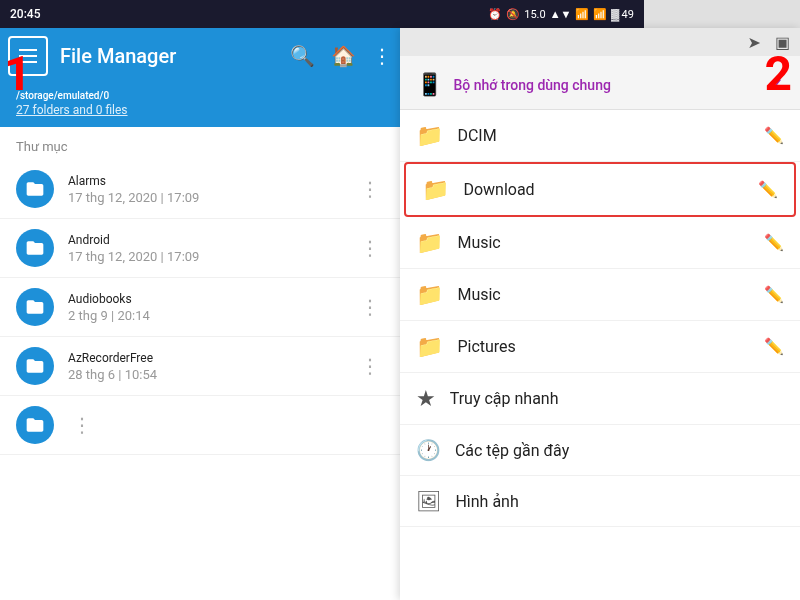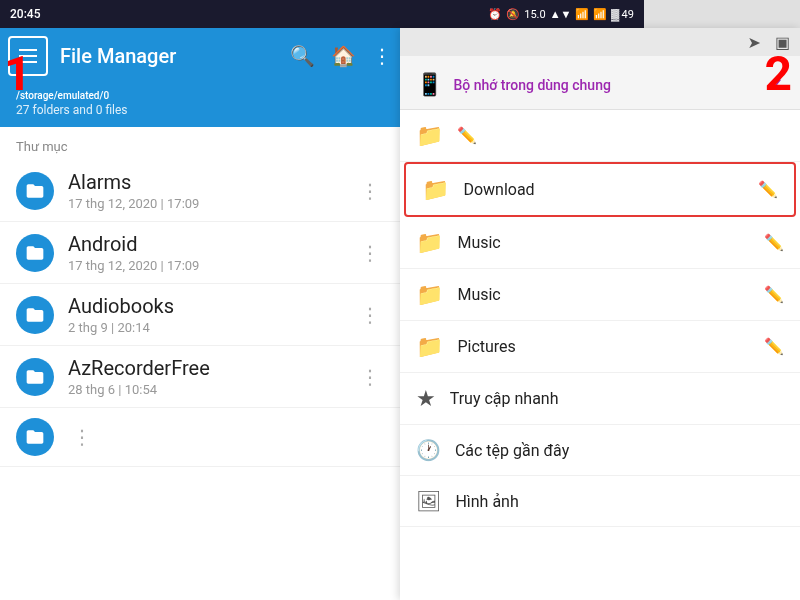--- a/index.html
+++ b/index.html
@@ -114,20 +114,21 @@
     }
     .path-text {
       color: white;
       font-size: 10px;
       font-weight: 500;
     }
     .path-subtitle {
       color: rgba(255,255,255,0.85);
       font-size: 12px;
       margin-top: 2px;
+      text-decoration: underline;
     }
 
     
     .section-header {
       padding: 12px 0 6px 16px;
       color: #888;
       font-size: 13px;
     }
 
     
@@ -155,21 +156,21 @@
     }
     .file-icon-circle svg {
       width: 20px;
       height: 20px;
       fill: white;
     }
     .file-info {
       flex: 1;
     }
     .file-name {
-      font-size: 20px;
+      font-size: 12px;
       color: #222;
       font-weight: 400;
     }
     .file-date {
       font-size: 13px;
       color: #999;
       margin-top: 2px;
     }
     .file-more {
       color: #aaa;
@@ -412,20 +413,21 @@
           <span class="phone-icon">📱</span>
           <span class="drawer-storage-label">Bộ nhớ trong dùng chung</span>
         </div>
         <span class="drawer-check-icon">✓</span>
       </div>
 
       <div class="drawer-list">
 
         <div class="drawer-item">
           <span class="drawer-folder-icon">📁</span>
+          <span class="drawer-item-label">DCIM</span>
           <span class="drawer-edit-icon">✏️</span>
 
         </div>
 
         <div class="drawer-item highlighted">
           <span class="drawer-folder-icon">📁</span>
           <span class="drawer-item-label">Download</span>
           <span class="drawer-edit-icon">✏️</span>
 
         </div>

